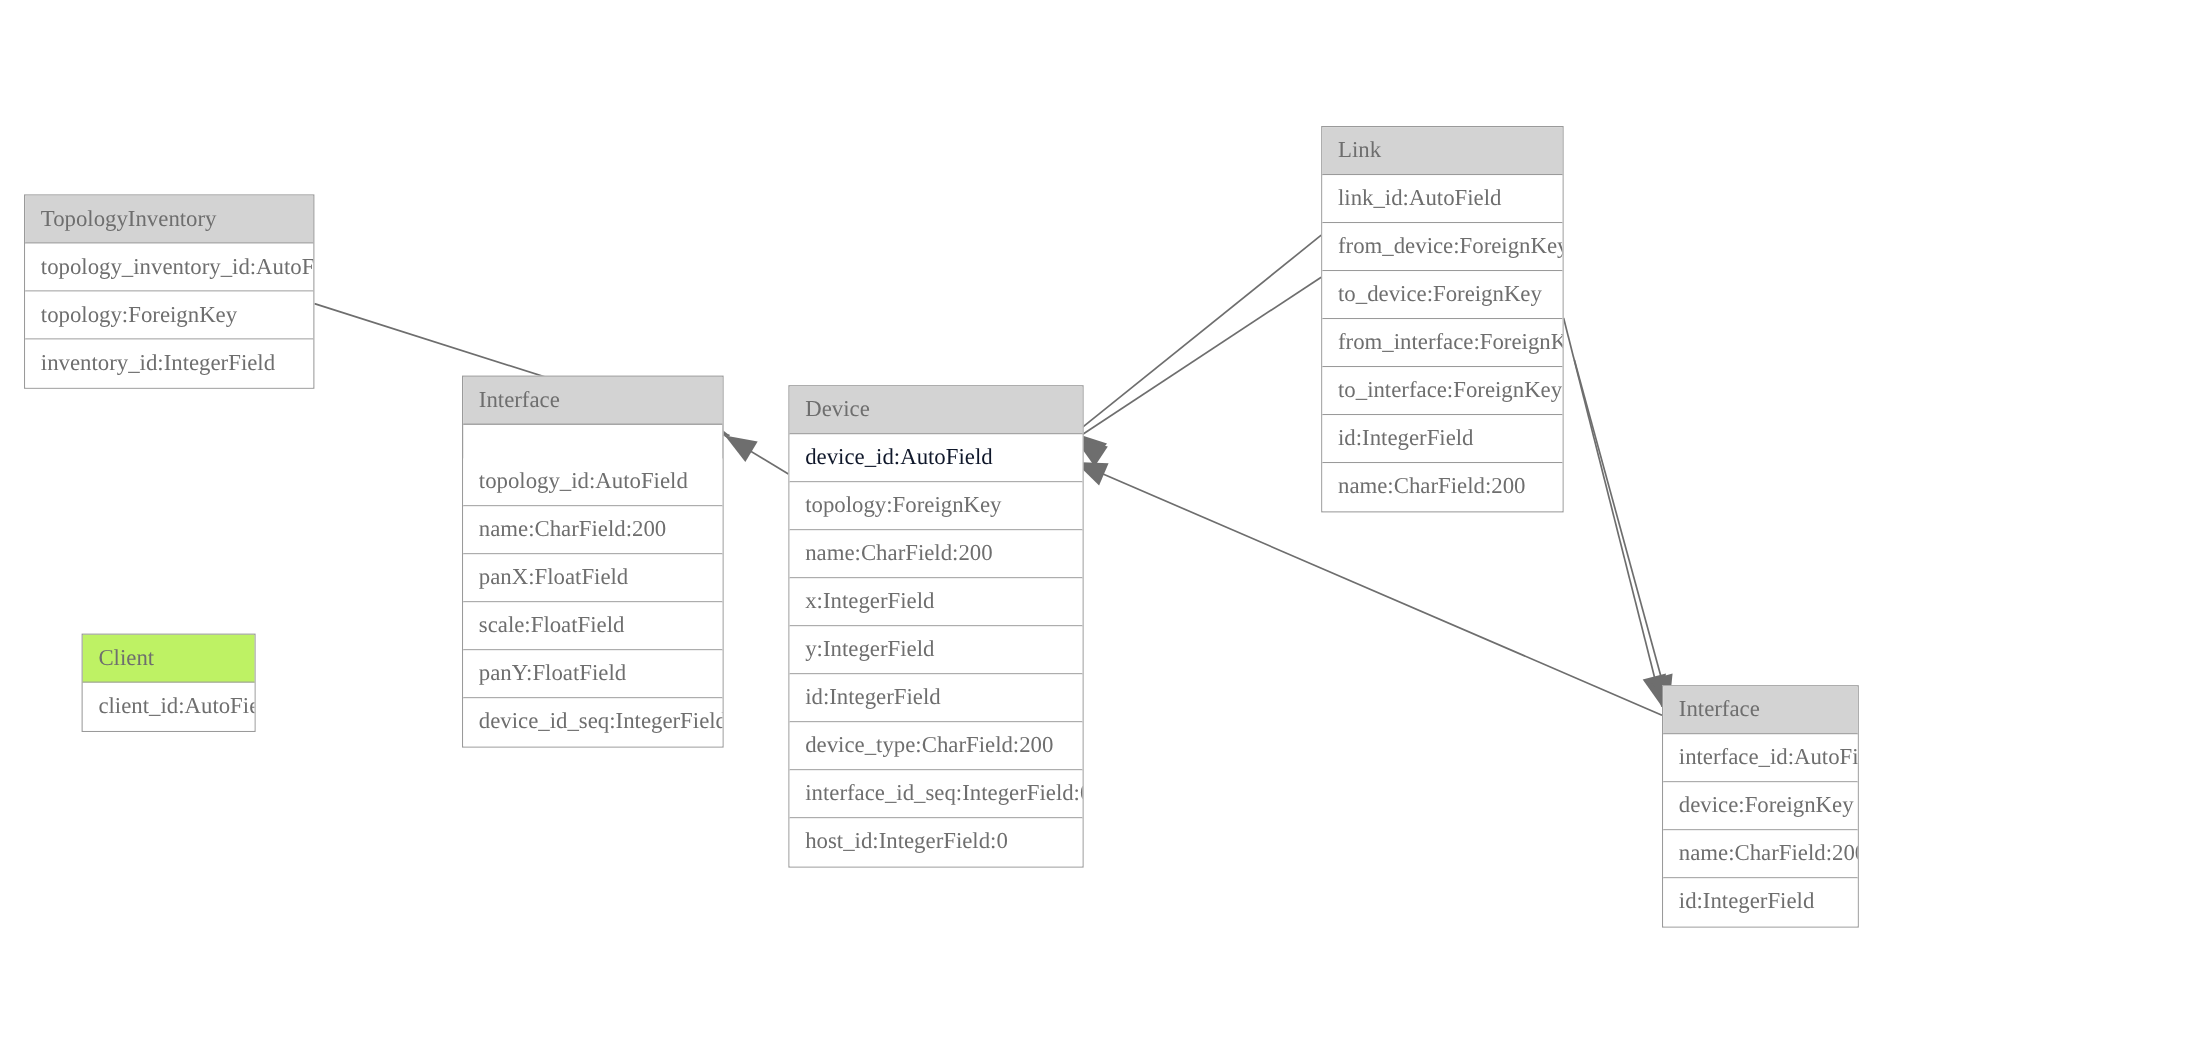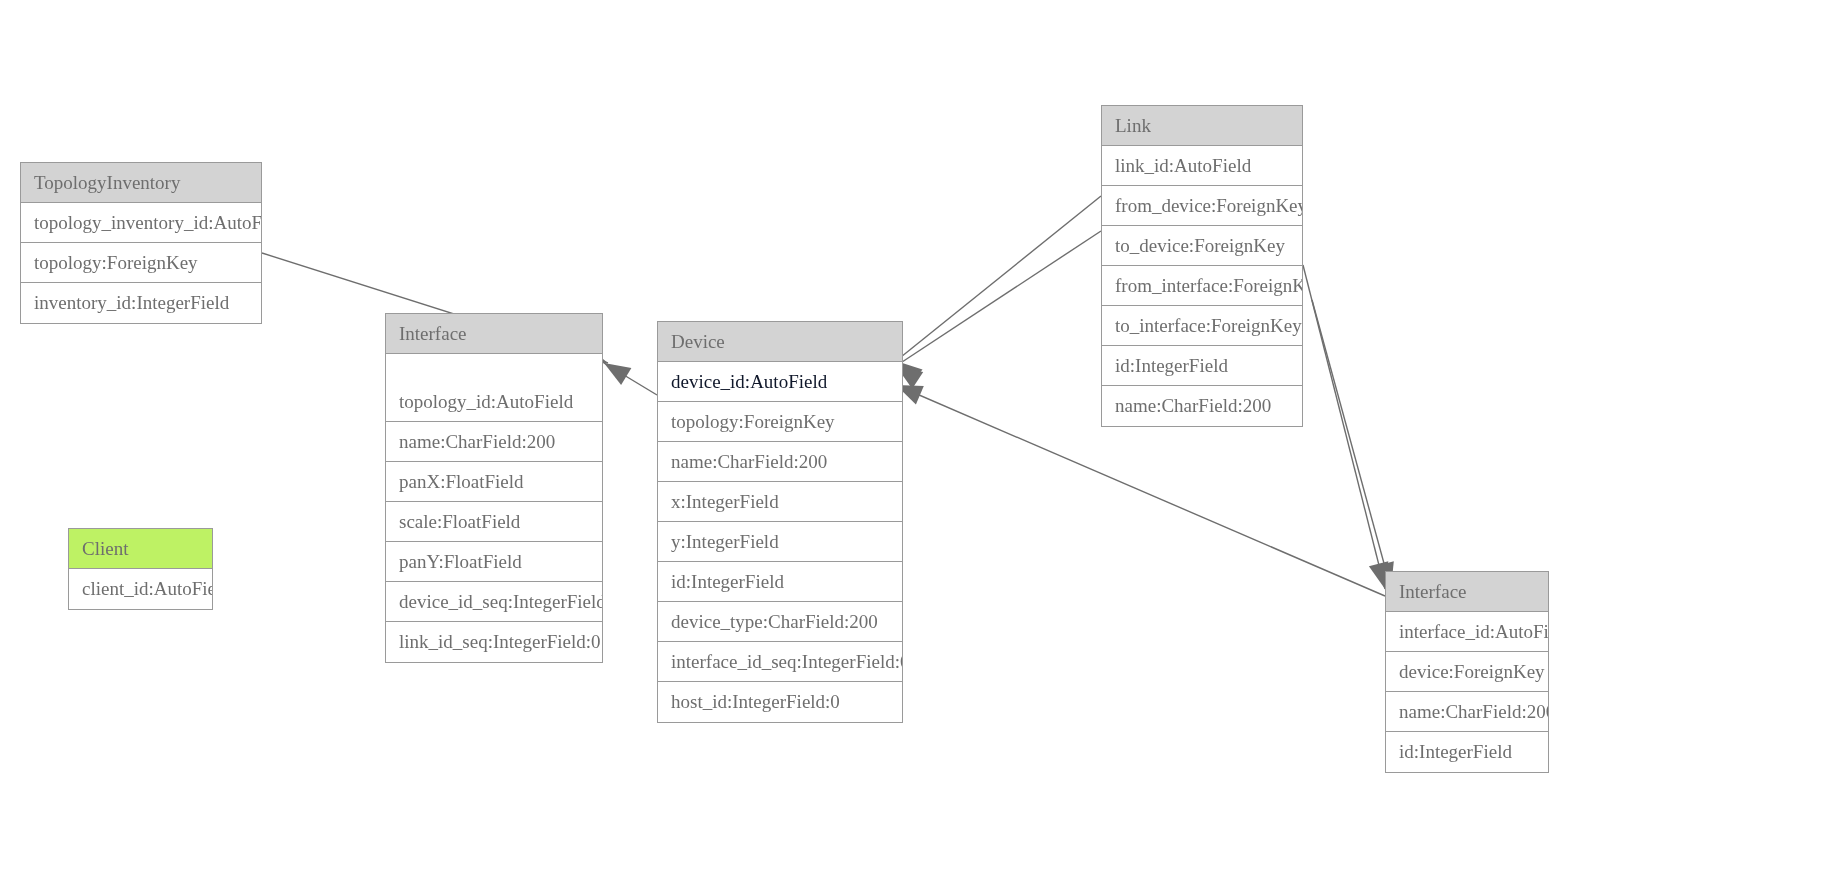--- a/index.html
+++ b/index.html
@@ -103,21 +103,20 @@
       </div>
       <div class="entity" style="left: 385px; top: 313px; width: 218px; border-color: rgb(154, 154, 154);">
         <div class="entity-header" style="background: rgb(211, 211, 211); color: rgb(110, 110, 110); border-bottom-color: rgb(154, 154, 154);">Interface</div>
         <div class="entity-rows">
           <div class="entity-row" style="color: rgb(110, 110, 110); border-bottom-color: rgb(154, 154, 154); margin-top: 28px;">topology_id:AutoField</div>
           <div class="entity-row" style="color: rgb(110, 110, 110); border-bottom-color: rgb(154, 154, 154);">name:CharField:200</div>
           <div class="entity-row" style="color: rgb(110, 110, 110); border-bottom-color: rgb(154, 154, 154);">panX:FloatField</div>
           <div class="entity-row" style="color: rgb(110, 110, 110); border-bottom-color: rgb(154, 154, 154);">scale:FloatField</div>
           <div class="entity-row" style="color: rgb(110, 110, 110); border-bottom-color: rgb(154, 154, 154);">panY:FloatField</div>
           <div class="entity-row" style="color: rgb(110, 110, 110); border-bottom-color: rgb(154, 154, 154);">device_id_seq:IntegerField:0</div>
-          <div class="entity-row" style="color: rgb(110, 110, 110); border-bottom-color: rgb(154, 154, 154);">link_id_seq:IntegerField:0</div>
         </div>
       </div>
       <div class="entity" style="left: 657px; top: 321px; width: 246px; border-color: rgb(154, 154, 154);">
         <div class="entity-header" style="background: rgb(211, 211, 211); color: rgb(110, 110, 110); border-bottom-color: rgb(154, 154, 154);">Device</div>
         <div class="entity-rows">
           <div class="entity-row" style="color: #0f172a; border-bottom-color: rgb(154, 154, 154);">device_id:AutoField</div>
           <div class="entity-row" style="color: rgb(110, 110, 110); border-bottom-color: rgb(154, 154, 154);">topology:ForeignKey</div>
           <div class="entity-row" style="color: rgb(110, 110, 110); border-bottom-color: rgb(154, 154, 154);">name:CharField:200</div>
           <div class="entity-row" style="color: rgb(110, 110, 110); border-bottom-color: rgb(154, 154, 154);">x:IntegerField</div>
           <div class="entity-row" style="color: rgb(110, 110, 110); border-bottom-color: rgb(154, 154, 154);">y:IntegerField</div>

